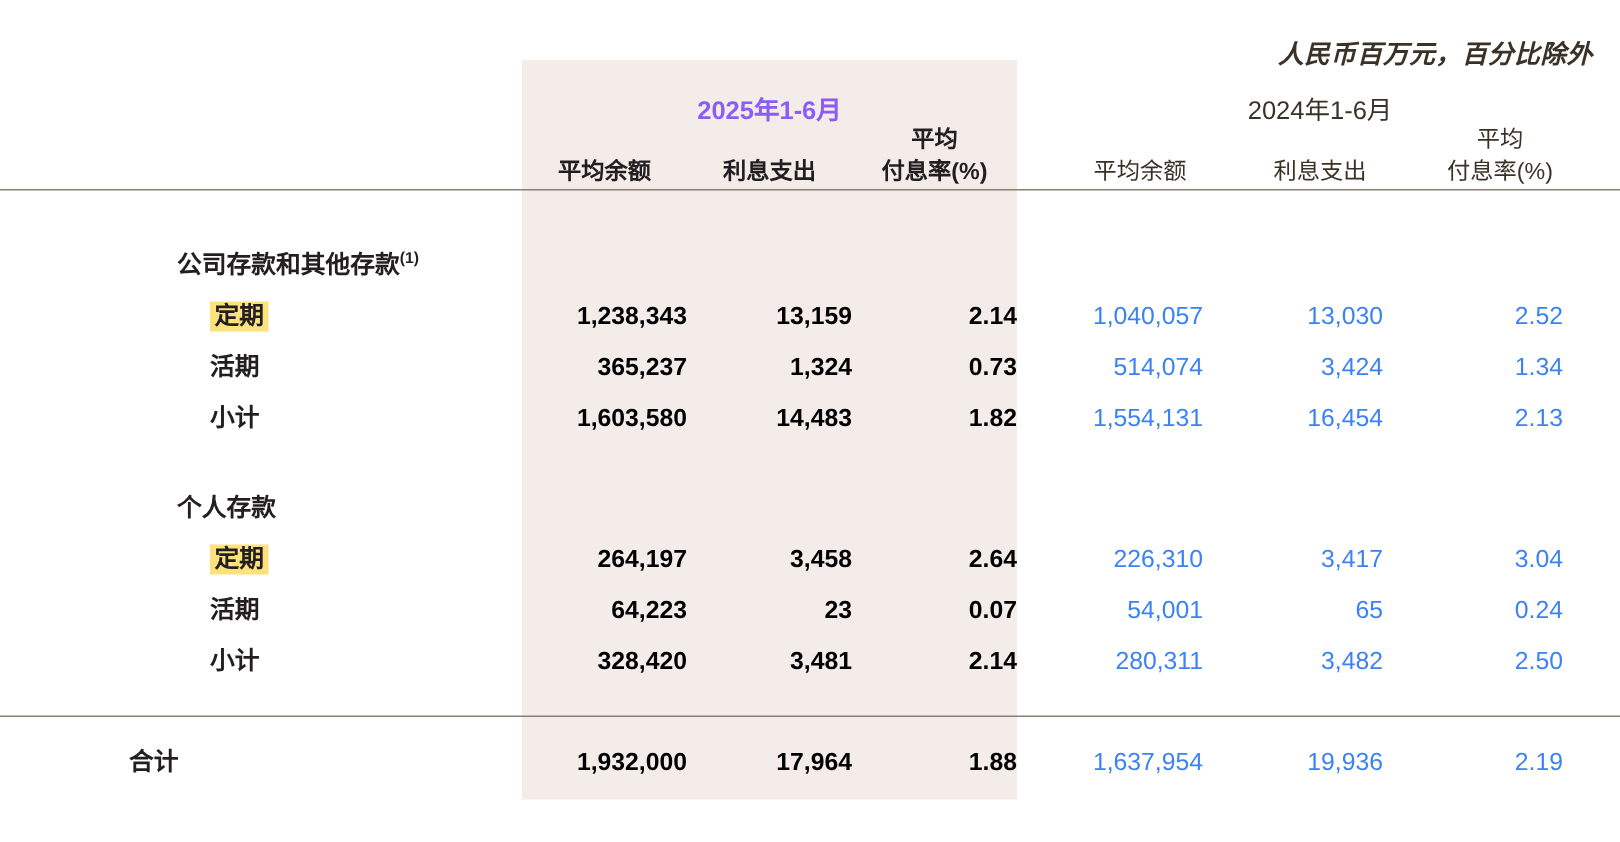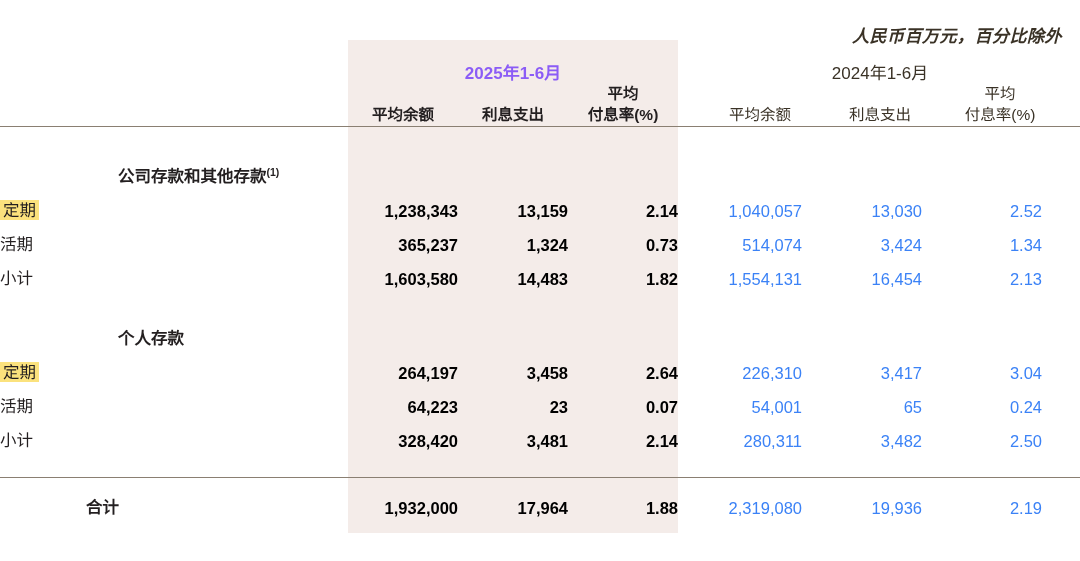--- a/index.html
+++ b/index.html
@@ -101,20 +101,22 @@
     font-size: 16.5px;
     color: #231f20;
     padding-left: 118px;
     height: 34px;
   }
   .rowlabel.section {
     font-weight: bold;
     padding-left: 118px;
   }
   .rowlabel.indent {
+    padding-left: 140px;
+    font-weight: bold;
   }
   .rowlabel .hl {
     background: #fbe27d;
     padding: 1px 3px;
   }
   .sup {
     font-size: 10.5px;
     vertical-align: super;
   }
 
@@ -293,21 +295,21 @@
       <tr class="spacer-row">
         <td colspan="9"></td>
       </tr>
 
       <tr class="rule-bottom totalrow">
         <td class="rowlabel">合计</td>
         <td class="num total">1,932,000</td>
         <td class="num total">17,964</td>
         <td class="num total">1.88</td>
         <td></td>
-        <td class="num prev">2,319,080</td>
+        <td class="num prev">1,637,954</td>
         <td class="num prev">19,936</td>
         <td class="num prev">2.19</td>
         <td></td>
       </tr>
 
     </tbody>
   </table>
 
 </div>
 

